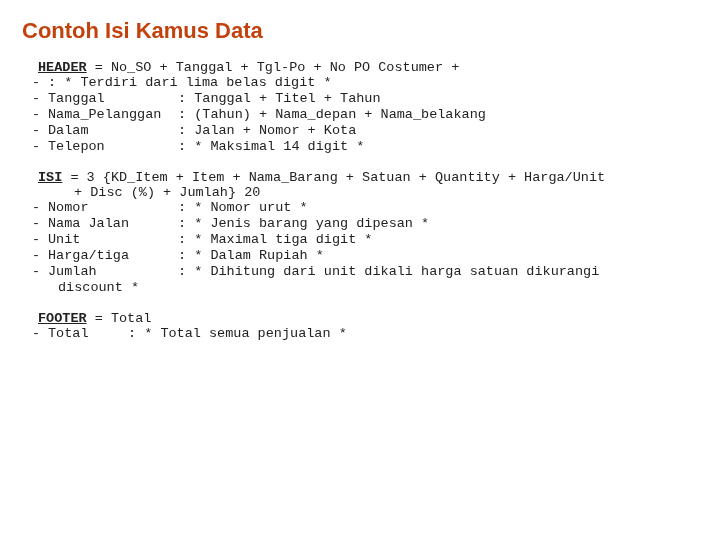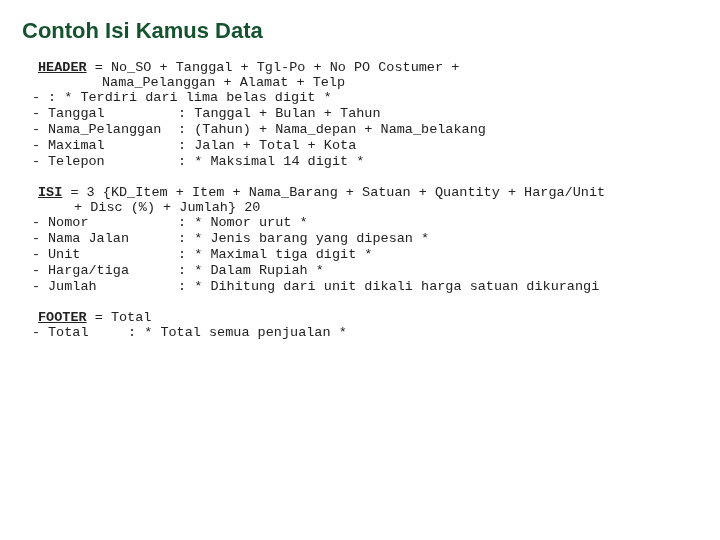--- a/index.html
+++ b/index.html
@@ -17,21 +17,21 @@
       color: #222222;
       padding: 18px 22px 18px 22px;
       overflow: hidden;
     }
 
     .page-title {
       font-family: Arial, sans-serif;
       font-size: 22px;
       font-weight: bold;
       margin-bottom: 16px;
-      color: #14532d;
+      color: #c2410c;
     }
 
     .section {
       margin-bottom: 16px;
     }
 
     .section-label {
       font-weight: bold;
       text-decoration: underline;
       padding-left: 16px;
@@ -77,40 +77,39 @@
   </style>
 </head>
 <body>
 
 <div class="page-title">Contoh Isi Kamus Data</div>
 
 <div class="section">
   <div>
     <span class="section-label">HEADER</span><span class="section-intro"> = No_SO + Tanggal + Tgl-Po + No PO Costumer +</span>
   </div>
-  <div style="margin-left: 80px;">Nama_Pelanggan + Alamat + Telp</div>
   <div class="item-list">
     <div class="item-row">
       <span class="dash">-</span>
       <span class="item-value">: * Terdiri dari lima belas digit *</span>
     </div>
     <div class="item-row">
       <span class="dash">-</span>
       <span class="item-key">Tanggal</span>
-      <span class="item-value">: Tanggal + Bulan + Tahun</span>
+      <span class="item-value">: Tanggal + Titel + Tahun</span>
     </div>
     <div class="item-row">
       <span class="dash">-</span>
       <span class="item-key">Nama_Pelanggan</span>
       <span class="item-value">: (Tahun) + Nama_depan + Nama_belakang</span>
     </div>
     <div class="item-row">
       <span class="dash">-</span>
-      <span class="item-key">Maximal</span>
-      <span class="item-value">: Jalan + Total + Kota</span>
+      <span class="item-key">Dalam</span>
+      <span class="item-value">: Jalan + Nomor + Kota</span>
     </div>
     <div class="item-row">
       <span class="dash">-</span>
       <span class="item-key">Telepon</span>
       <span class="item-value">: * Maksimal 14 digit *</span>
     </div>
   </div>
 </div>
 
 <div class="section">
@@ -137,20 +136,21 @@
     <div class="item-row">
       <span class="dash">-</span>
       <span class="item-key">Harga/tiga</span>
       <span class="item-value">: * Dalam Rupiah *</span>
     </div>
     <div class="item-row">
       <span class="dash">-</span>
       <span class="item-key">Jumlah</span>
       <span class="item-value">: * Dihitung dari unit dikali harga satuan dikurangi</span>
     </div>
+    <div style="margin-left: 26px;">discount *</div>
   </div>
 </div>
 
 <div class="footer-section">
   <div>
     <span class="section-label">FOOTER</span><span class="section-intro"> = Total</span>
   </div>
   <div class="item-list">
     <div class="footer-row">
       <span class="dash">-</span>

